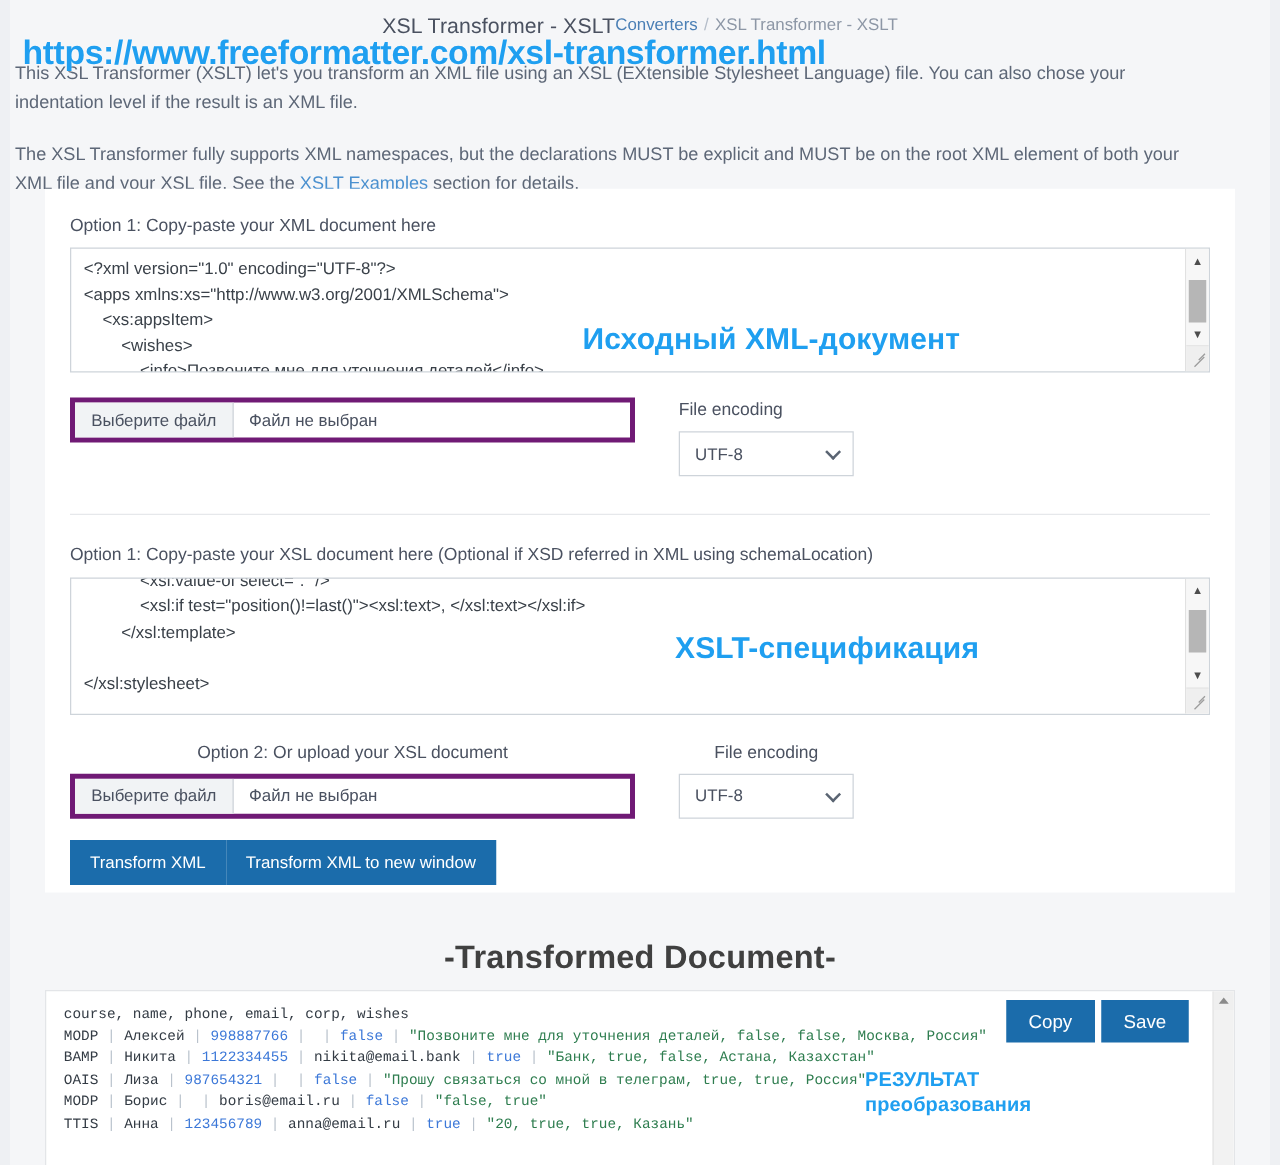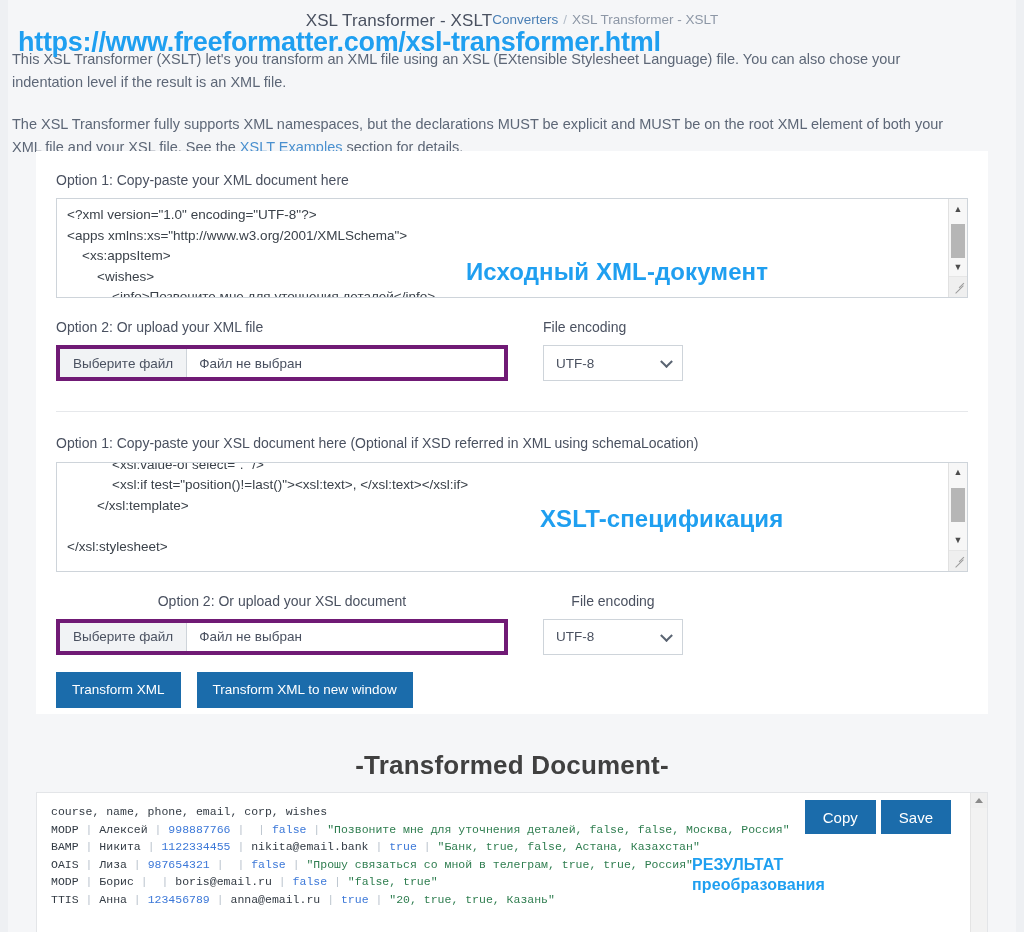--- a/index.html
+++ b/index.html
@@ -136,21 +136,21 @@
   }
   .caret {
     position:absolute; right:11px; top:50%; margin-top:-3px;
     width:9px; height:9px; border-right:2px solid #5a6472;
     border-bottom:2px solid #5a6472; transform:rotate(45deg) translate(-2px,-2px);
   }
 
   .hr-sep { border:0; border-top:1px solid #e6e8eb; margin:30px 0 22px 0; }
 
   
-  .btn-row { display:flex; gap:16px; margin-top:17px; }
+  .btn-row { display:flex; gap:0; margin-top:17px; }
   .btn {
     background:#1b6cab; color:#fff; border:0;
     font-size:13.5px; font-family:"Liberation Sans", sans-serif;
     padding:0 16px; height:36px; display:flex; align-items:center;
     cursor:pointer; white-space:nowrap;
   }
 
   
   .result-title {
     position:absolute; left:0; top:750px; width:1008px; text-align:center;
@@ -228,21 +228,20 @@
                   <div class="sb-thumb"></div>
                 </div>
               <div class="sb-btn">▼</div>
               <div class="sb-grip"></div>
             </div>
           </div>
         </div>
 
         <div class="row" style="margin-top:20px;">
           <div class="col-file">
-            <div class="field-label">Option 2: Or upload your XML file</div>
             <div class="file-input">
               <div class="file-btn">Выберите файл</div>
               <div class="file-name">Файл не выбран</div>
             </div>
           </div>
           <div class="col-enc">
             <div class="field-label">File encoding</div>
             <div class="select-box">
               <span>UTF-8</span>
               <span class="caret"></span>

